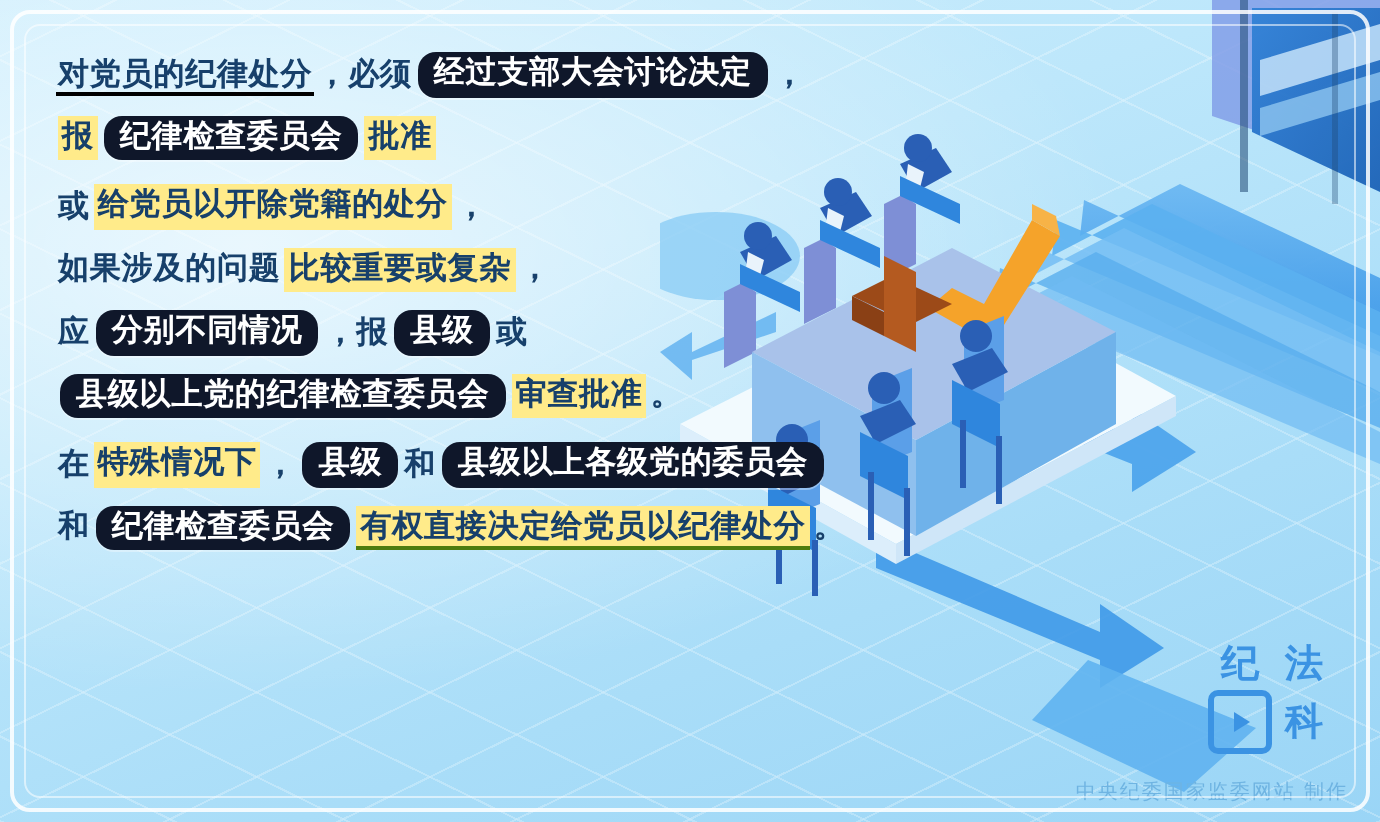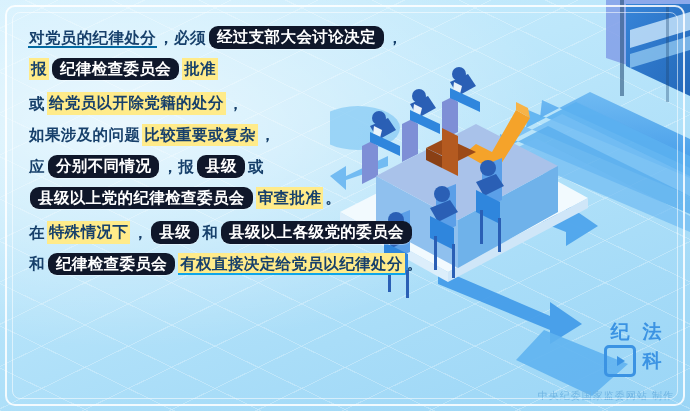--- a/index.html
+++ b/index.html
@@ -54,24 +54,24 @@
   }
   .hl{
     display:inline-block;vertical-align:middle;
     background:#ffeb8a;color:#17406b;
     padding:3px 2px 4px 2px;
     margin:0 1px;
     font-weight:700;
   }
   .ul{
     display:inline-block;vertical-align:middle;
-    border-bottom:2px solid #0369a1;
+    border-bottom:2px solid #000000;
     padding-bottom:1px;
   }
-  .hl.ul{border-bottom:2px solid #0ea5e9;}
+  .hl.ul{border-bottom:2px solid #4d7c0f;}
 
   
   .logo{position:absolute;right:22px;bottom:36px;width:64px;height:56px;}
   .logo-grid{display:grid;grid-template-columns:1fr 1fr;grid-template-rows:1fr 1fr;
     width:64px;height:56px;}
   .lg{display:flex;align-items:center;justify-content:center;
     font-family:"DejaVu Sans","Liberation Sans",sans-serif;
     font-weight:700;font-size:19px;color:#3b93e3;}
   .lgbox{width:26px;height:26px;border:3px solid #3b93e3;border-radius:5px;
     display:flex;align-items:center;justify-content:center;}

